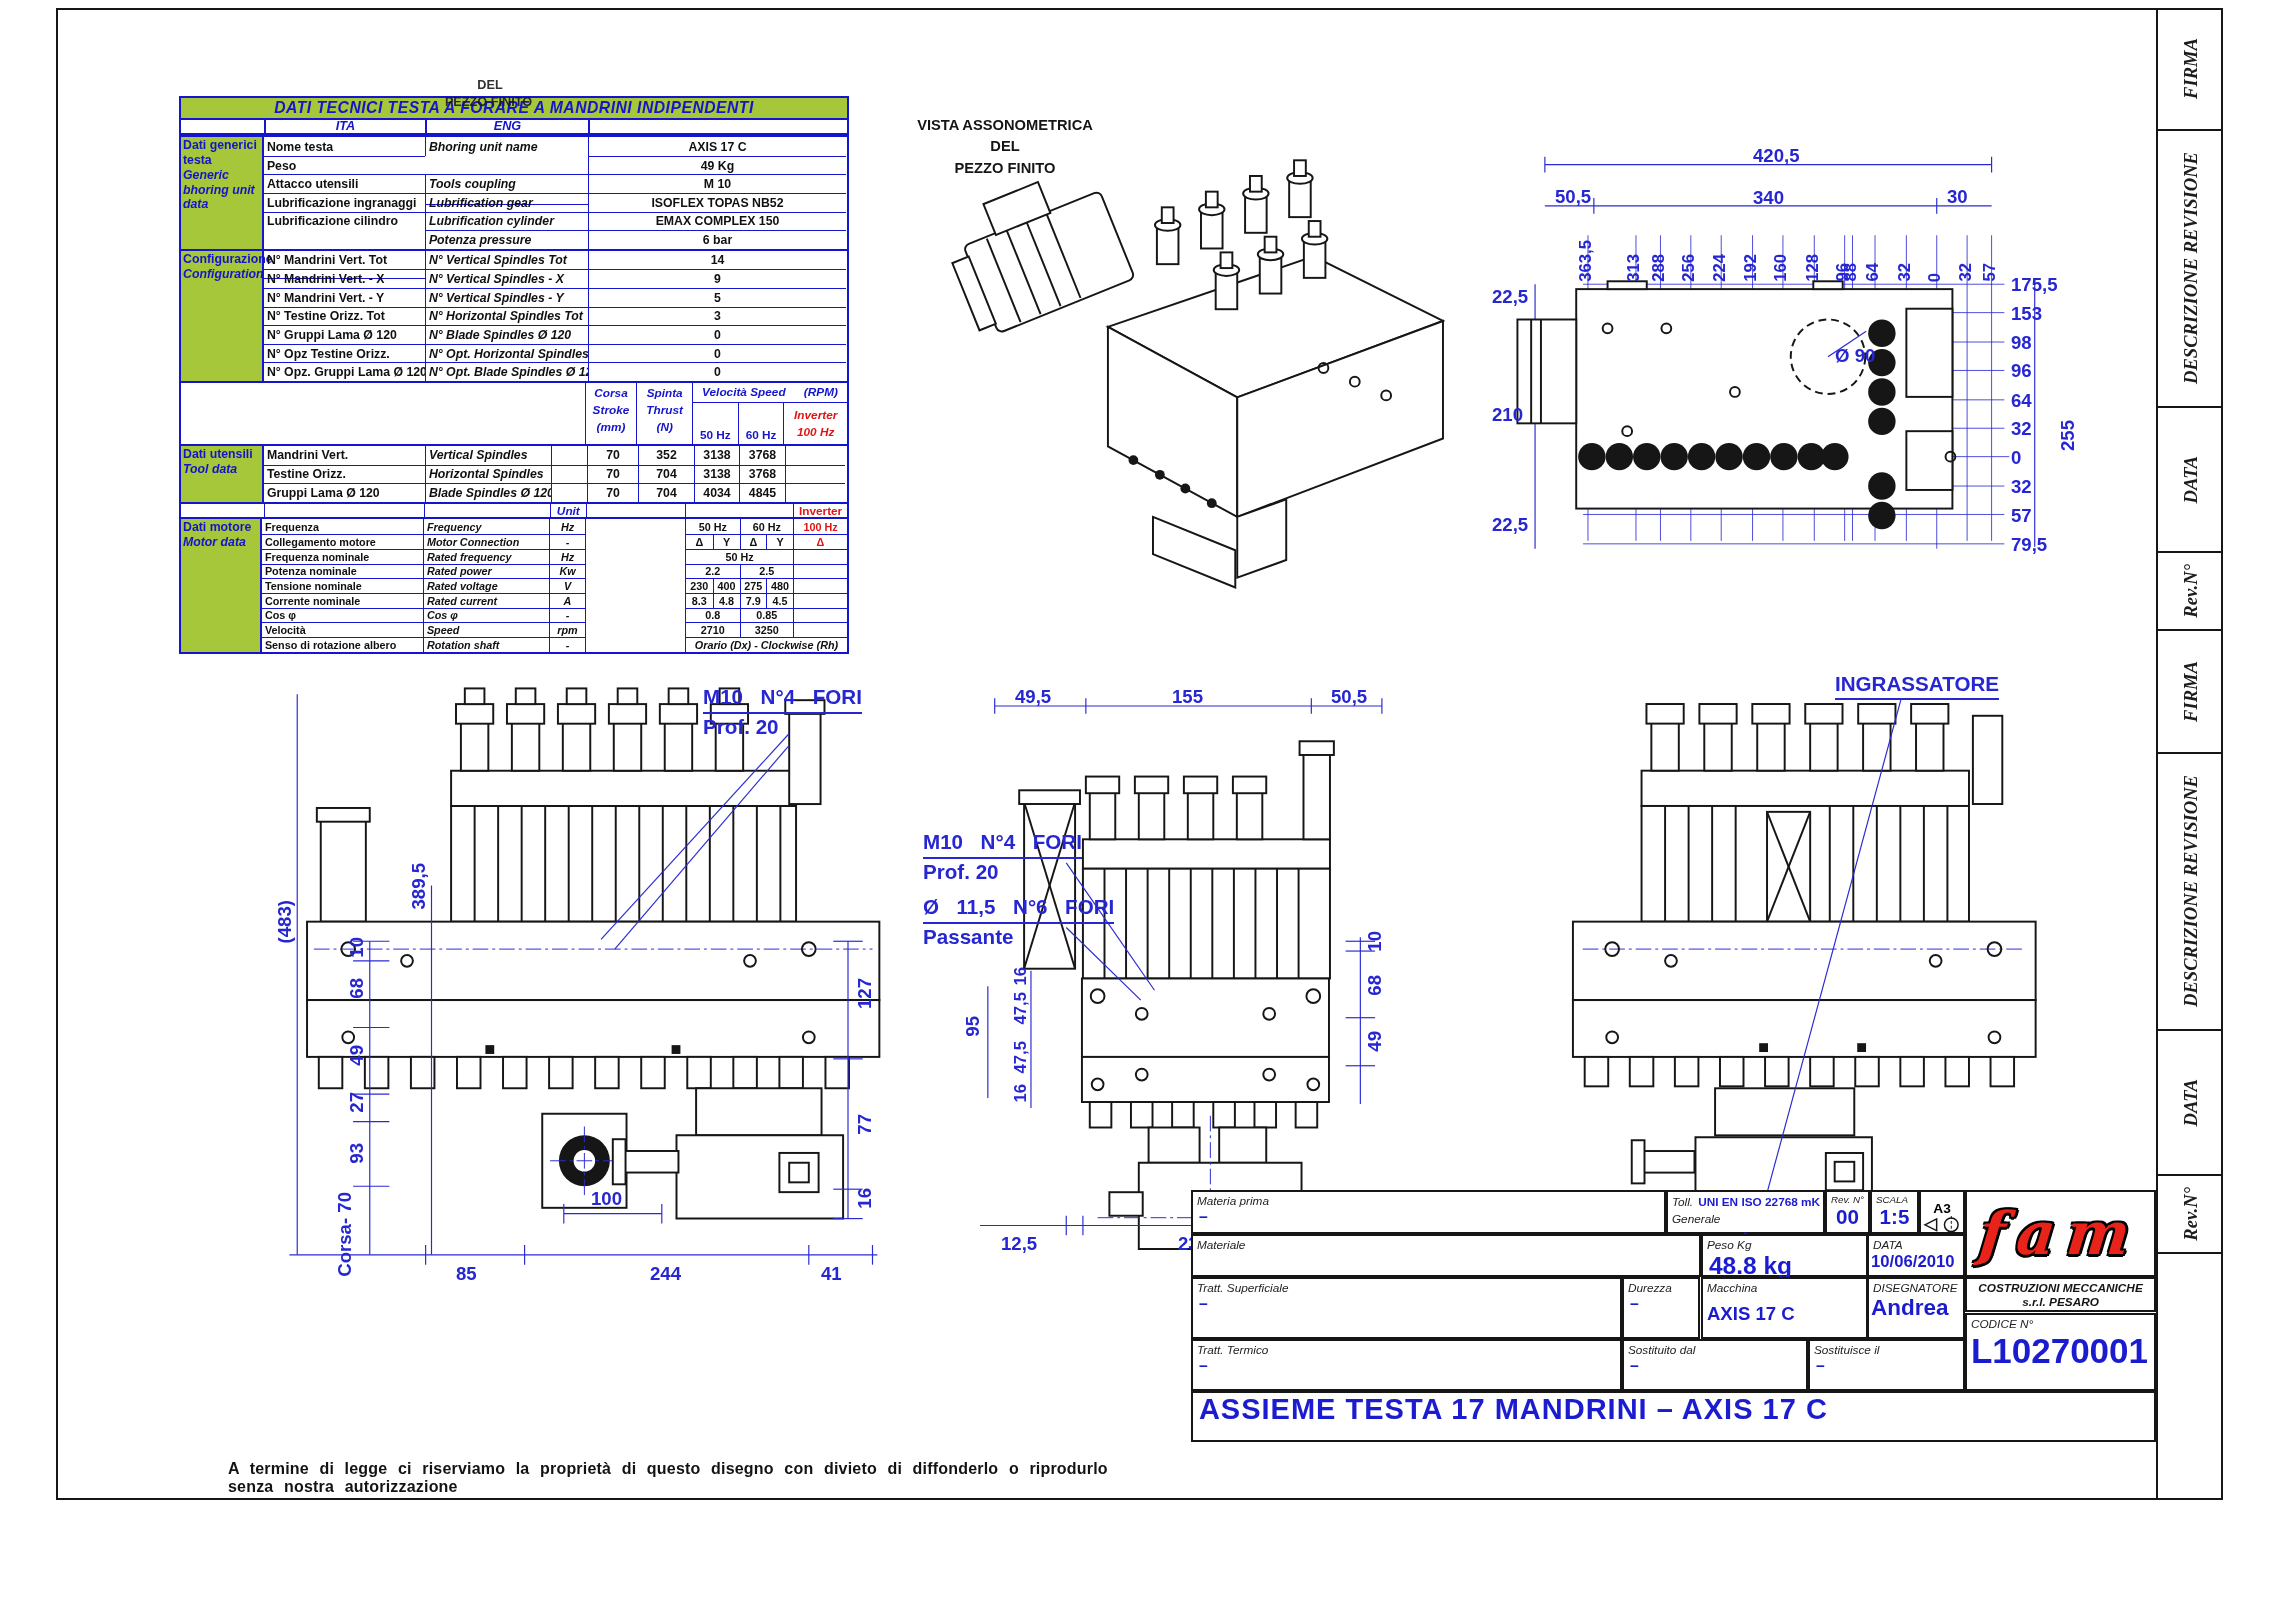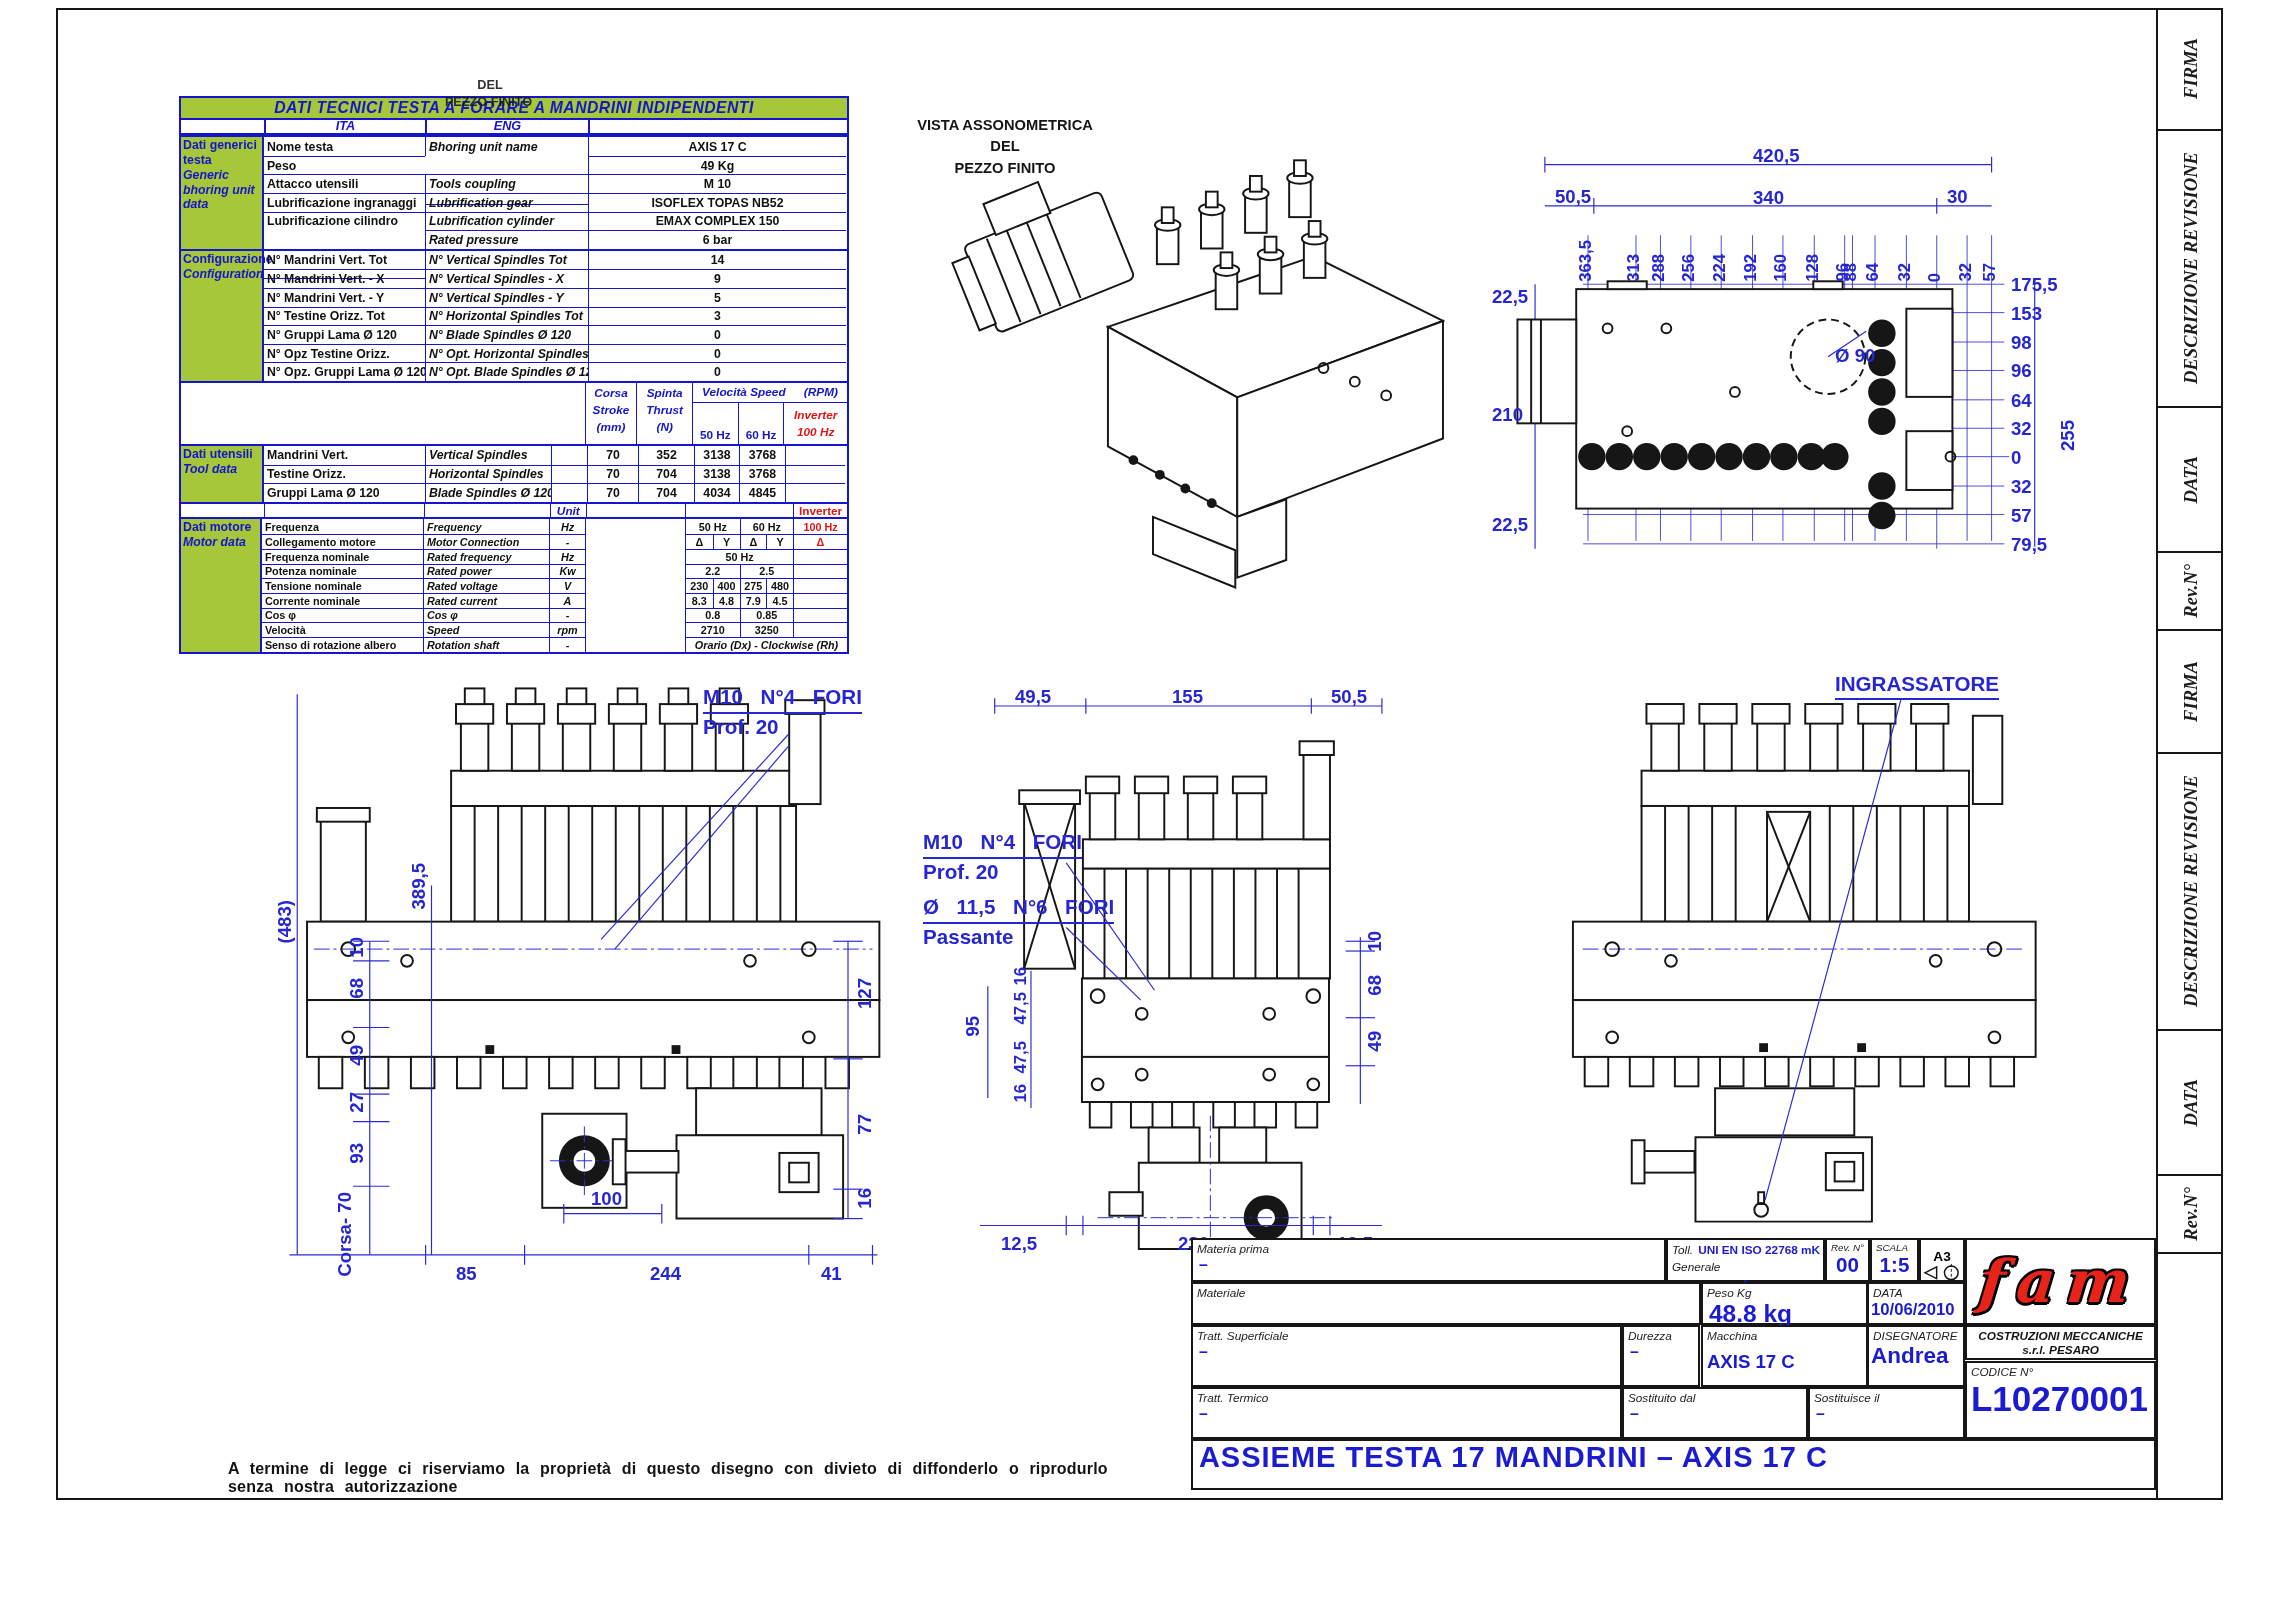--- a/index.html
+++ b/index.html
@@ -69,21 +69,21 @@
   .vdim{writing-mode:vertical-rl;transform:rotate(180deg)}
   .cap span{display:block}
   .leaderlbl{position:absolute;color:#2626d2;font:bold 20.6px "Liberation Sans",sans-serif;white-space:nowrap;line-height:1.3}
   .leaderlbl .l1{display:block;border-bottom:2px solid #2626d2;word-spacing:11.8px;padding-bottom:1px}
   .leaderlbl .l2{display:block}
   .ghost{position:absolute;color:#1a1a1a;font:bold 12.7px "Liberation Sans",sans-serif;opacity:.9;text-align:center}
   .caption{position:absolute;color:#151515;font:bold 14.7px "Liberation Sans",sans-serif;text-align:center;line-height:1.45}
   .disclaimer{position:absolute;left:228px;top:1460px;width:921px;color:#131313;
               font:bold 16px "Liberation Sans",sans-serif;word-spacing:5.9px;letter-spacing:0.2px}
   
-  .tblock{position:absolute;left:1191px;top:1238px;width:965px;height:188px}
+  .tblock{position:absolute;left:1191px;top:1190px;width:965px;height:188px}
   .tc{position:absolute;border:2px solid #161616;background:#fff}
   .lbl{font:italic 11.8px "Liberation Sans",sans-serif;color:#222;display:block;padding:2px 0 0 3.9px}
   .bval{color:#1b1bd0;font-weight:bold}
   .dash{color:#1b1bd0;font-weight:bold;padding-left:5.9px;font-size:15.7px}
   .fam{font-family:"DejaVu Serif",serif;font-style:italic;font-weight:bold;font-size:59px;color:#e8231a;
        letter-spacing:11.8px;transform:skewX(-6deg);
        text-shadow:2px 2px 0 #000,-2px 2px 0 #000,2px -2px 0 #000,-2px -2px 0 #000,0 2.9px 0 #000,2.9px 0 0 #000}
   .denom{font:bold 29px "Liberation Sans",sans-serif;color:#1b1bd0;letter-spacing:1px}
   svg .geo{stroke:#161616;stroke-width:2;fill:none}
   svg .geow{stroke:#161616;stroke-width:2;fill:#fff}
@@ -160,21 +160,21 @@
           <div class="cl eng" style="width: 163px;">Lubrification gear</div>
           <div class="cl val" style="width: 258px;">ISOFLEX TOPAS NB52</div>
         </div>
         <div class="trw gcv">
           <div class="cl ita" style="width: 161px;">Lubrificazione cilindro</div>
           <div class="cl eng" style="width: 163px;">Lubrification cylinder</div>
           <div class="cl val" style="width: 258px;">EMAX COMPLEX 150</div>
         </div>
         <div class="trw gcv">
           <div class="cl ita" style="width: 161px; margin-top: 48px;">Pressione di esercizio</div>
-          <div class="cl eng" style="width: 163px;">Rated pressure</div>
+          <div class="cl eng" style="width: 163px;">Potenza pressure</div>
           <div class="cl val" style="width: 258px;">6 bar</div>
         </div>
       </div>
   </div>
   <div class="sect">
     <div class="gcell">
       <span class="g-ita">Configurazione</span>
       <span class="g-eng">Configuration</span>
     </div>
     <div class="rows">

